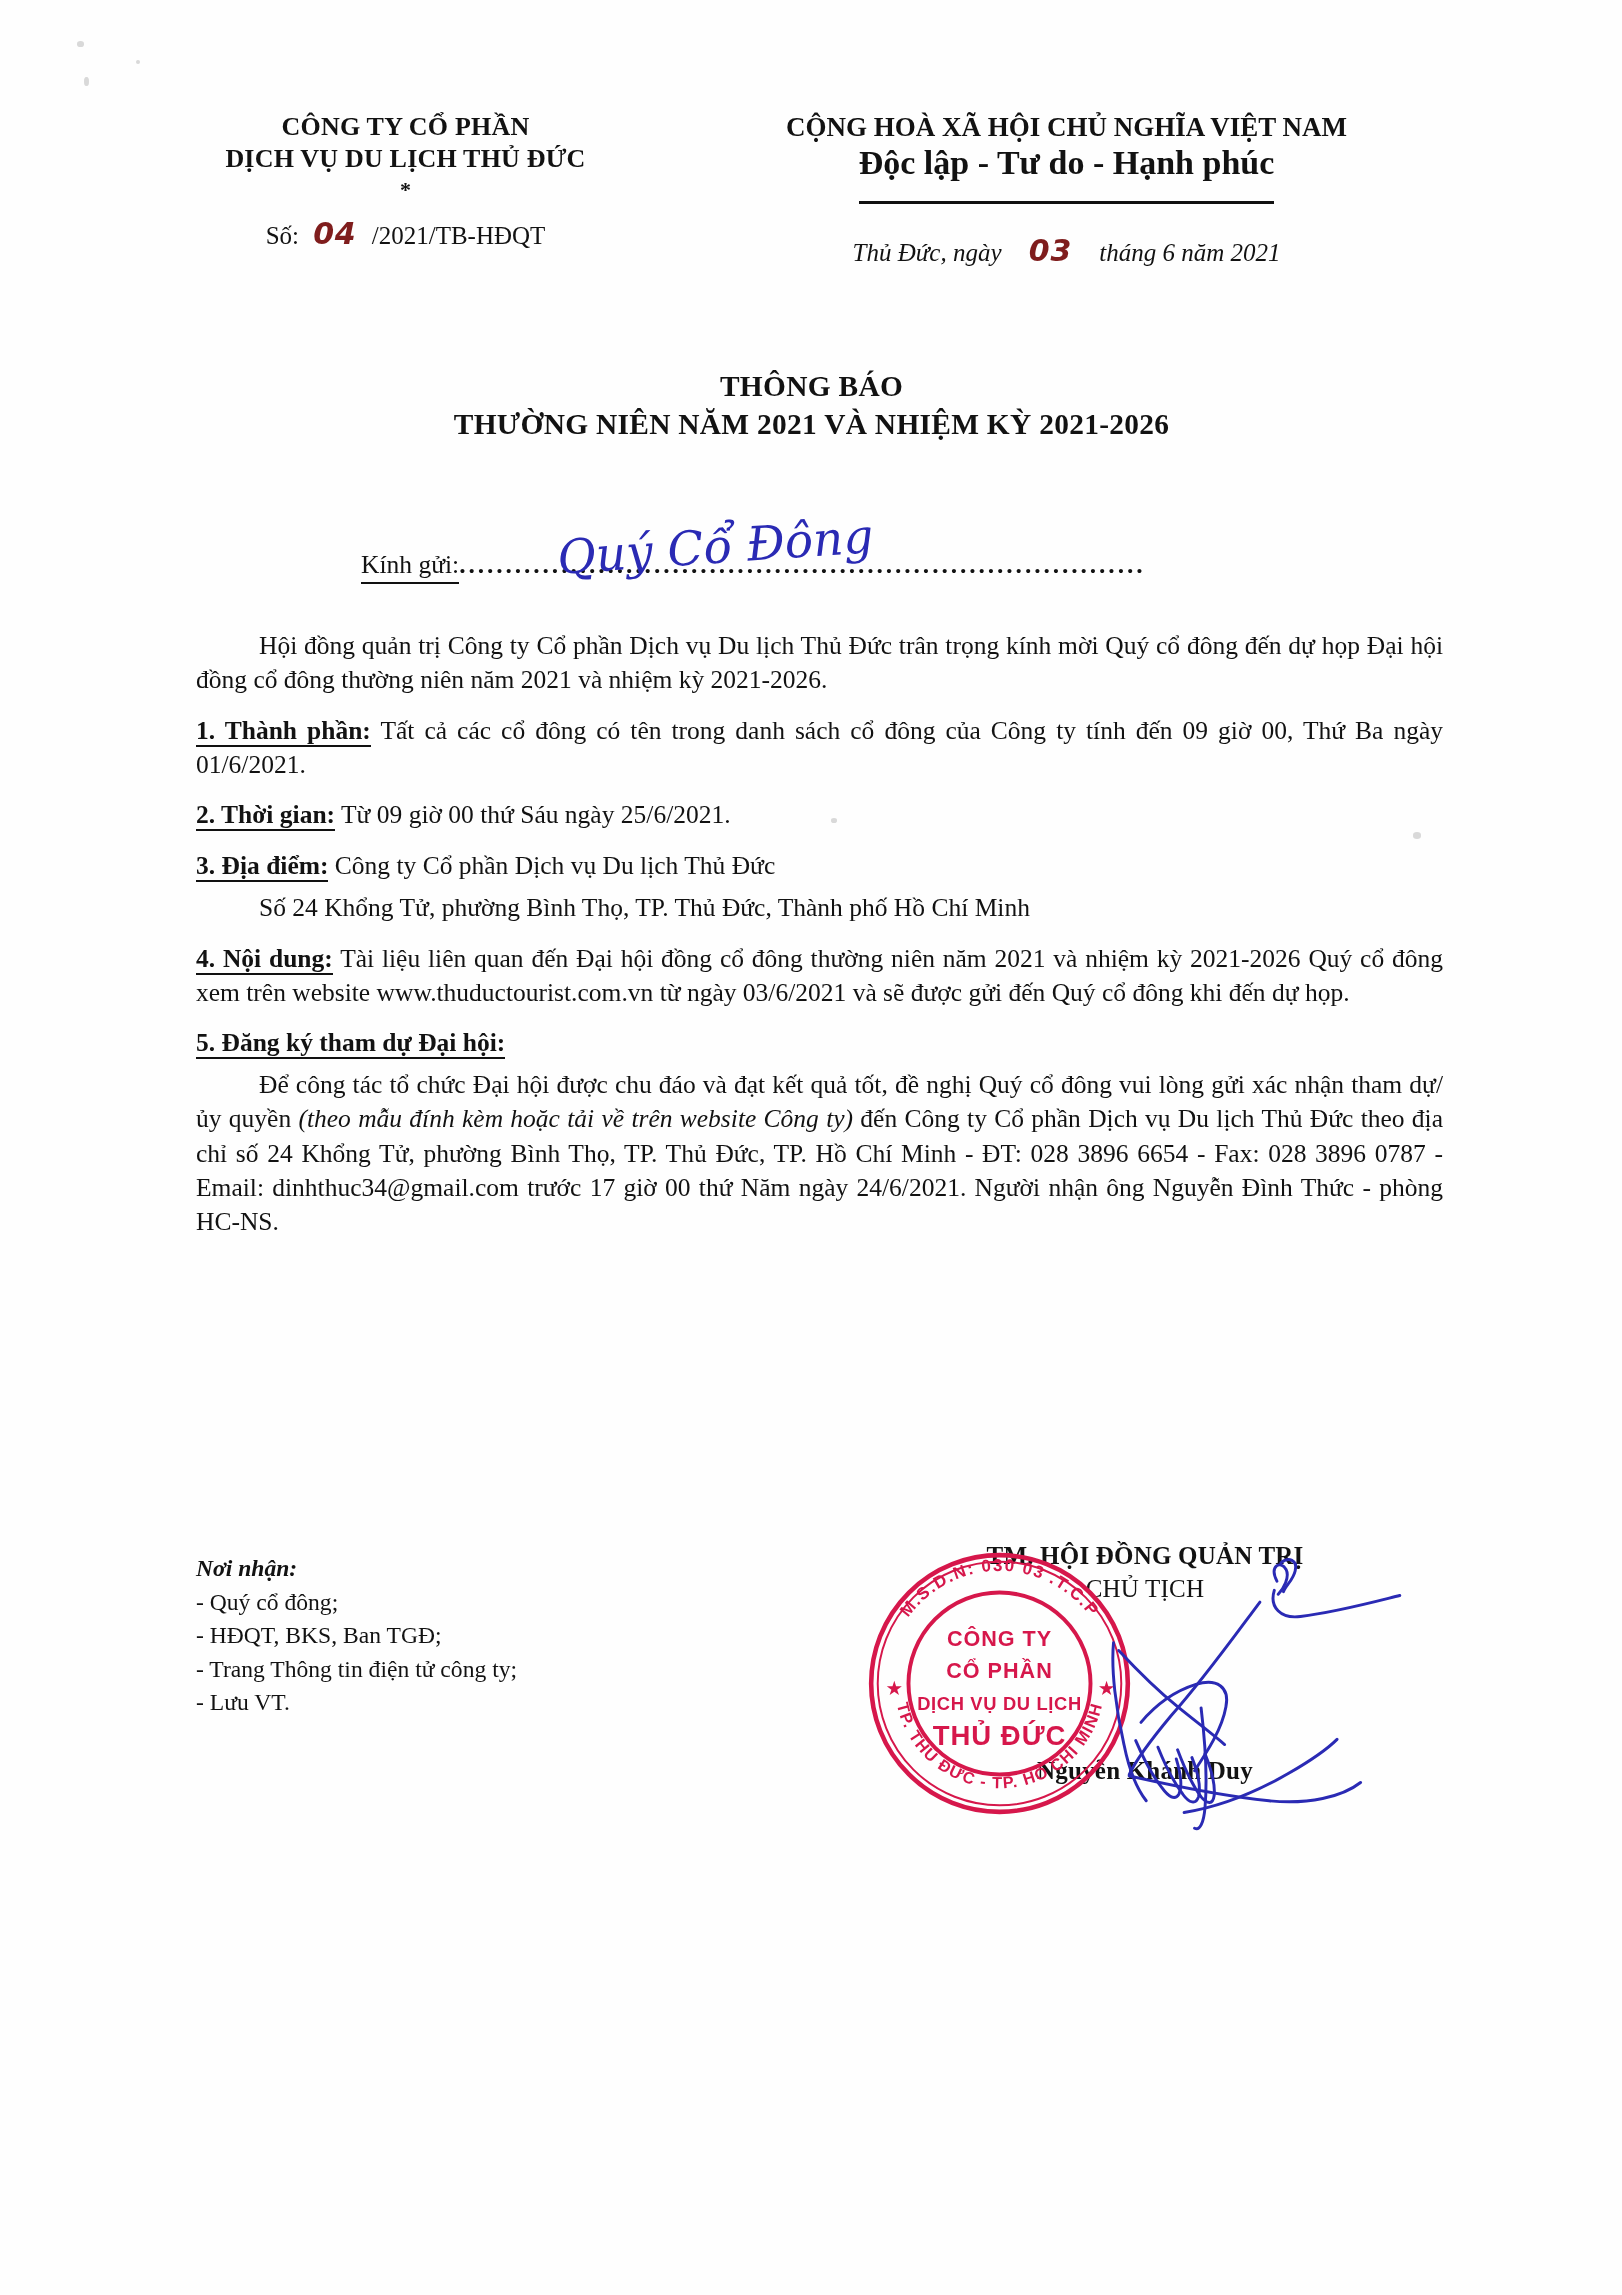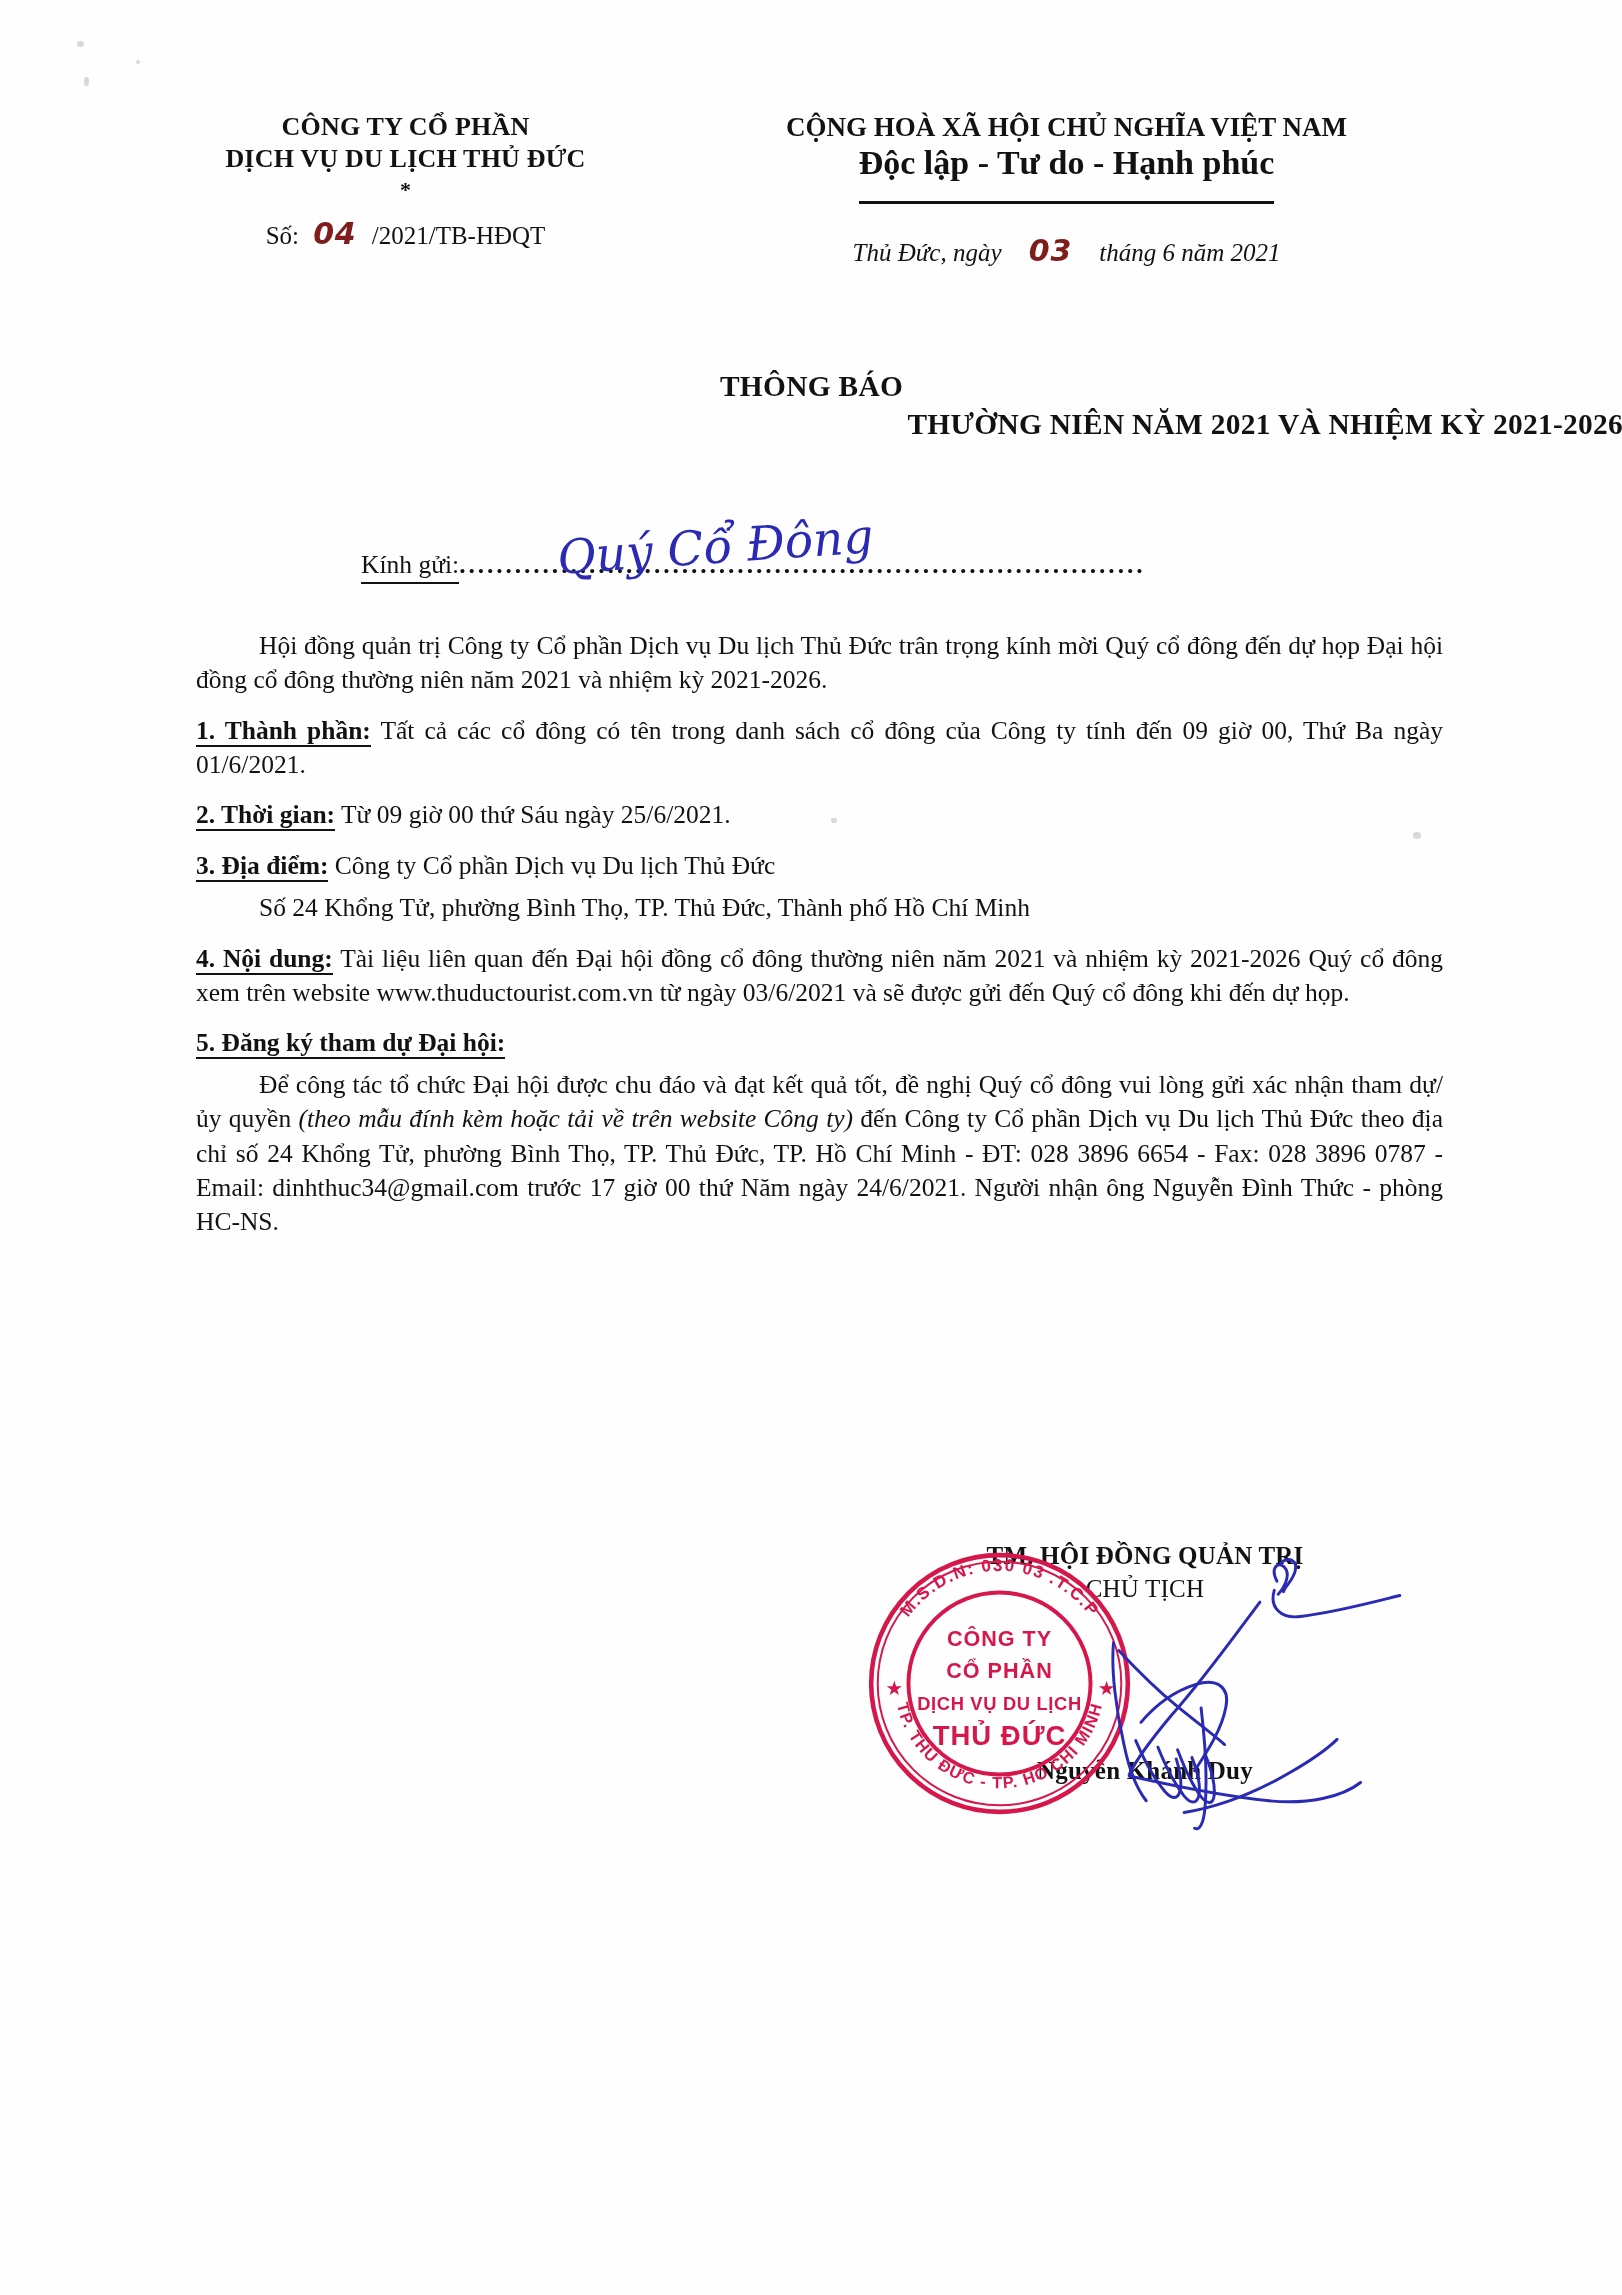--- a/index.html
+++ b/index.html
@@ -76,21 +76,21 @@
 
   
   .titleblock {
     position: absolute;
     left: 0; right: 0;
     top: 370px;
     text-align: center;
   }
   .t1 { font-weight: bold; font-size: 29.4px; letter-spacing: 0.3px; }
   .t2 { font-weight: bold; font-size: 29.4px; letter-spacing: 0.3px; margin-top: 5.2px;}
-  .t3 { font-weight: bold; font-size: 29.4px; letter-spacing: 0.3px; margin-top: 5.2px; text-align: right;}
+  .t3 { font-weight: bold; font-size: 29.4px; letter-spacing: 0.3px; margin-top: 5.2px;}
 
   
   .kinhgui {
     position: absolute;
     left: 361px; top: 550px;
     font-size: 25.5px;
     display: flex;
     align-items: baseline;
     width: 982px;
   }
@@ -231,20 +231,27 @@
     <div class="gap"></div>
 
     <p class="p"><span class="lbl">4. Nội dung:</span><span> Tài liệu liên quan đến Đại hội đồng cổ đông thường niên năm 2021 và nhiệm kỳ 2021-2026 Quý cổ đông xem trên website www.thuductourist.com.vn từ ngày 03/6/2021 và sẽ được gửi đến Quý cổ đông khi đến dự họp.</span></p>
     <div class="gap"></div>
 
     <p class="p"><span class="lbl">5. Đăng ký tham dự Đại hội:</span></p>
     <p class="p indent"><span>Để công tác tổ chức Đại hội được chu đáo và đạt kết quả tốt, đề nghị Quý cổ đông vui lòng gửi xác nhận tham dự/ủy quyền </span><span class="it">(theo mẫu đính kèm hoặc tải về trên website Công ty)</span><span> đến Công ty Cổ phần Dịch vụ Du lịch Thủ Đức theo địa chỉ số 24 Khổng Tử, phường Bình Thọ, TP. Thủ Đức, TP. Hồ Chí Minh - ĐT: 028 3896 6654 - Fax: 028 3896 0787 - Email: dinhthuc34@gmail.com trước 17 giờ 00 thứ Năm ngày 24/6/2021. Người nhận ông Nguyễn Đình Thức - phòng HC-NS.</span></p>
 
   </div>
 
+  <div class="noinhan">
+    <div class="hd">Nơi nhận:</div>
+    <div>- Quý cổ đông;</div>
+    <div>- HĐQT, BKS, Ban TGĐ;</div>
+    <div>- Trang Thông tin điện tử công ty;</div>
+    <div>- Lưu VT.</div>
+  </div>
 
   <div class="signblock">
     <div class="sb-top">TM. HỘI ĐỒNG QUẢN TRỊ</div>
     <div class="sb-role">CHỦ TỊCH</div>
     <div class="sb-name">Nguyễn Khánh Duy</div>
   </div>
 
   <svg class="seal" viewBox="0 0 420 420">
     <defs>
       <path id="arcTop" d="M 38,210 A 172,172 0 0 1 382,210" fill="none"></path>

